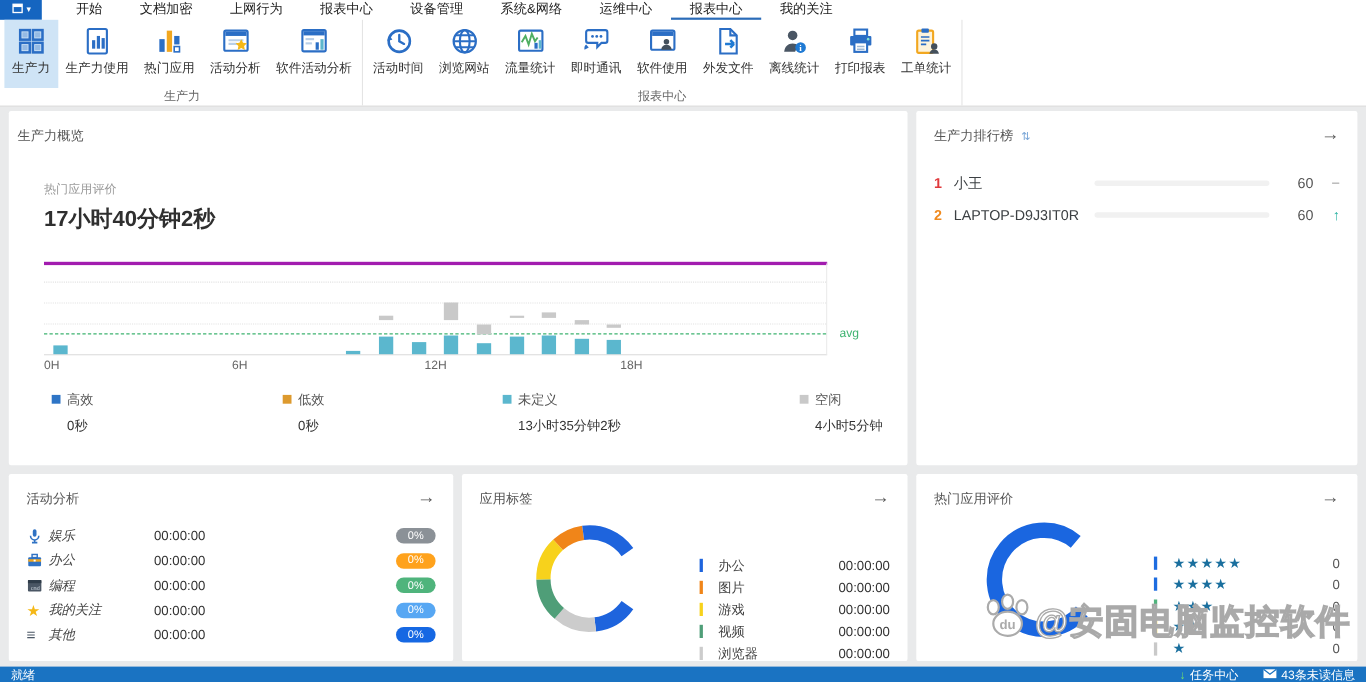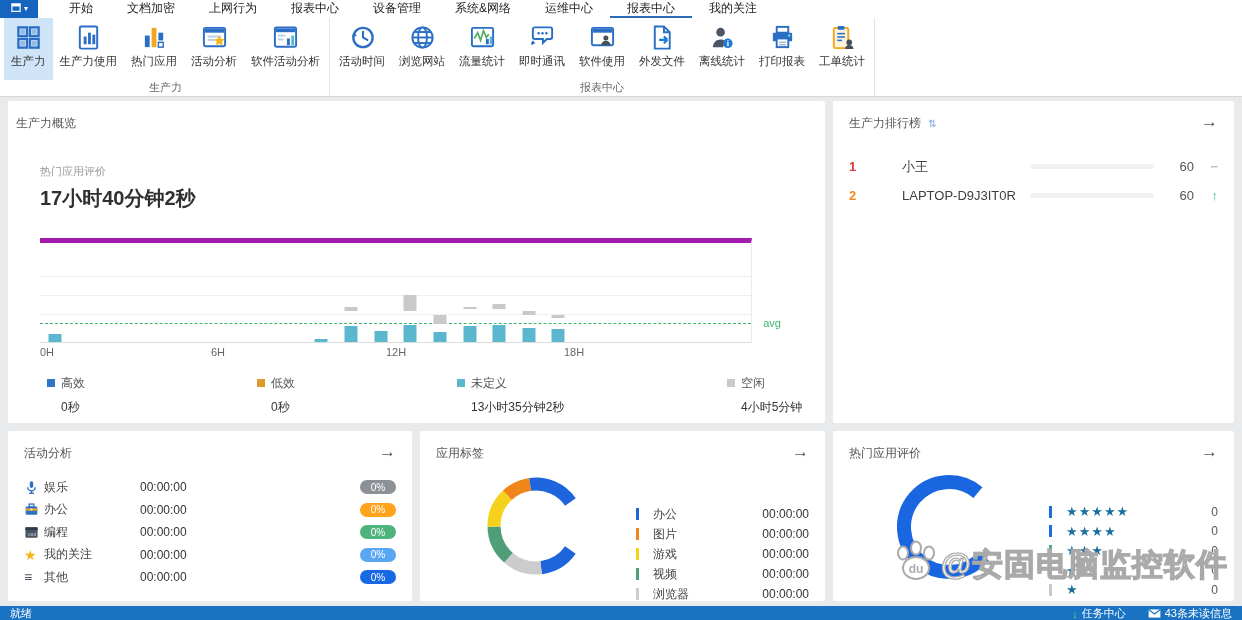--- a/index.html
+++ b/index.html
@@ -37,51 +37,51 @@
   .p-title { font-size:12px; color:#555; }
   .p-arrow { position:absolute; top:12px; right:16px; font-size:17px; color:#555; cursor:pointer; line-height:1; }
   .overview { grid-column:1 / span 2;padding-left:8px; }
   .ranking  { grid-column:3; }
 
   
   .total { margin:32px 0 0 24px; }
   .t-label { font-size:11px; color:#9a9a9a; }
   .t-value { font-size:20px; font-weight:bold; color:#2f2f2f; margin-top:6px; }
   .chart-wrap { position:relative; margin:26px 0 0 24px; width:712px; }
-  .chart { position:relative; height:105px; border-top:5px solid #a21caf;
+  .chart { position:relative; height:85px; border-top:3px solid #a21caf;
            border-right:1px solid #ececec; border-bottom:1px solid #dcdcdc; }
   .gridline { position:absolute; left:0; right:0; border-top:1px dotted #e2e2e2; }
   .avgline { position:absolute; left:0; right:0; border-top:1px dashed #3eb370; }
   .avglabel { position:absolute; right:-30px; font-size:11px; color:#3eb370; }
   .bar { position:absolute; width:13px; transform:translateX(-50%); }
   .x-labels { position:relative; height:16px; font-size:11px; color:#666; }
   .x-tick { position:absolute; top:3px; transform:translateX(-50%); }
   .x-tick.first { transform:none; }
   .ov-legend { position:relative; height:38px; margin-top:16px; }
   .ov-item { position:absolute; top:0; font-size:12px; color:#555; }
   .ov-item .sq { display:inline-block; width:8px; height:8px; margin-right:6px; }
   .ov-item .val { display:block; margin:7px 0 0 14px; color:#333; }
 
   
   .sort-ico { font-size:10px; color:#7ba7d7; margin-left:4px; }
   .rank-rows { margin-top:20px; }
   .rank-row { display:flex; align-items:center; height:29px; font-size:13px; }
   .rank-num { width:18px; font-weight:bold; }
-  .rank-name { width:128px; color:#3c4043;margin-left:35px; }
+  .rank-name { width:128px; color:#3c4043; }
   .rank-bar { flex:1; height:5px; background:#f1f1f1; border-radius:3px; margin-right:14px; }
   .rank-fill { height:5px; background:#d4d4d4; border-radius:3px; }
   .rank-val { width:26px; text-align:right; color:#555; }
   .rank-trend { width:24px; text-align:right; font-weight:bold; }
 
   
   .act-rows { margin-top:14px; }
   .act-row { display:flex; align-items:center; height:22.5px; font-size:12px; }
   .act-ico { width:20px; display:flex; align-items:center; }
   .act-ico svg { width:15px; height:15px; }
-  .act-label { width:96px; color:#444; }
+  .act-label { width:96px; color:#444;font-style:italic; }
   .act-time { width:120px; color:#333; }
   .act-badge { margin-left:auto; min-width:36px; height:14px; border-radius:7px; color:#fff;
                font-size:10px; display:flex; align-items:center; justify-content:center; }
 
   
   .donut-flex { display:flex; margin-top:4px; }
   .donut-box { width:200px; display:flex; justify-content:center; }
   .dlegend { flex:1; padding-top:38px; }
   .dleg-row { display:flex; align-items:center; height:20px; font-size:12px; }
   .tick { width:3px; height:12px; margin-right:14px; }

